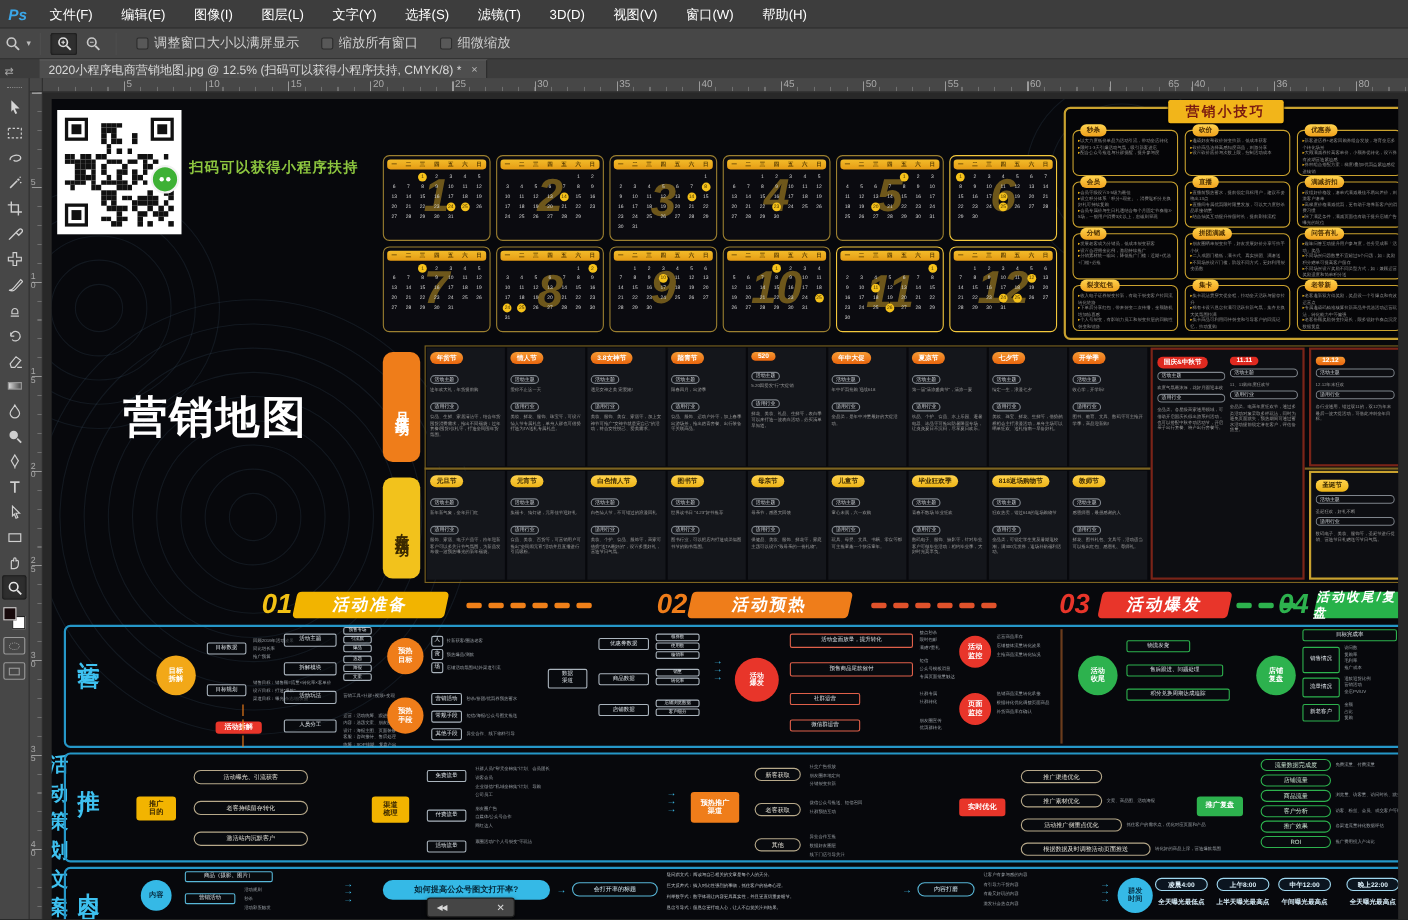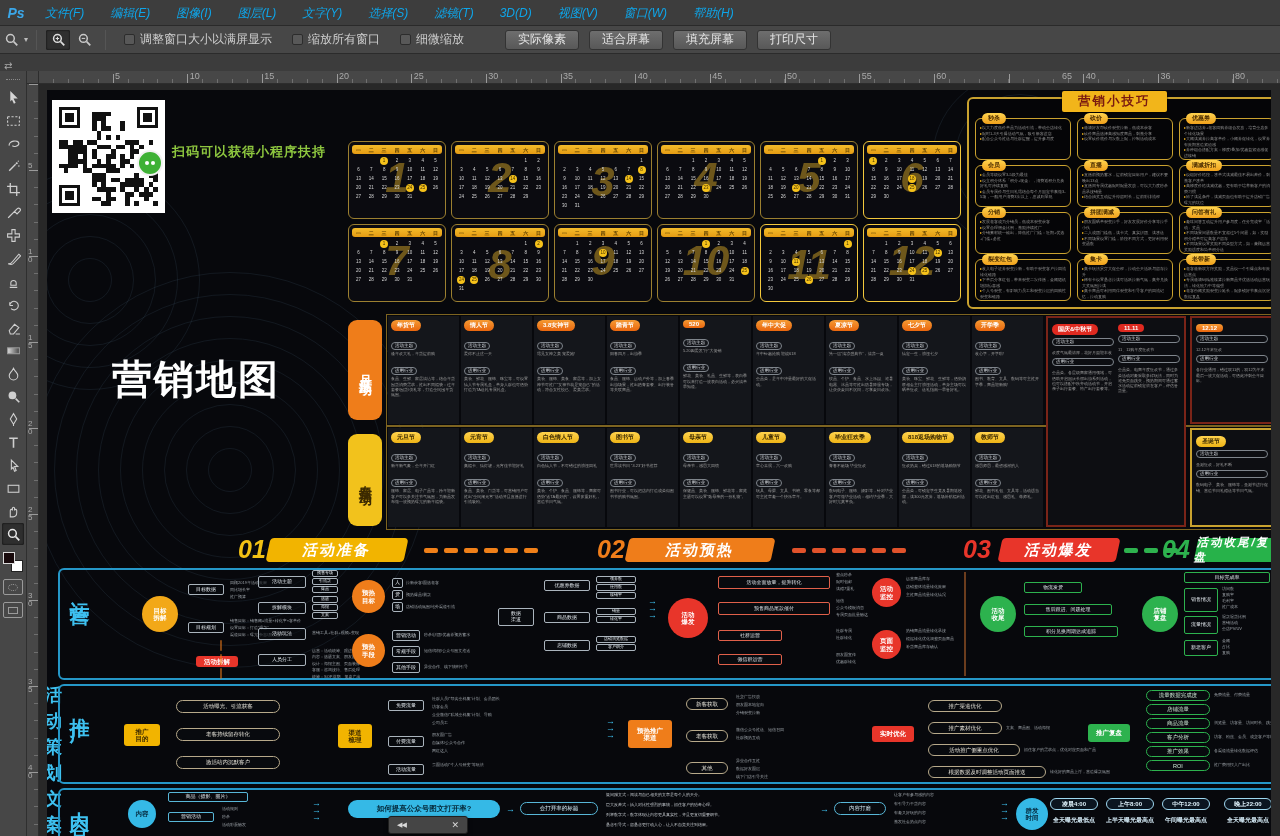--- a/index.html
+++ b/index.html
@@ -2,21 +2,21 @@
 <html><head>
 <meta charset="utf-8">
 <style>
   html,body{margin:0;padding:0;background:#222;}
   *{box-sizing:border-box;font-family:"Liberation Sans","DejaVu Sans",sans-serif;}
   #app{position:relative;width:1280px;height:836px;background:#3a3a3a;overflow:hidden;}
 
   
   #menubar{position:absolute;left:0;top:0;width:1280px;height:26px;background:#3d3d3d;border-bottom:1px solid #2a2a2a;display:flex;align-items:center;}
   #pslogo{width:32px;text-align:center;color:#3ba7e9;font-weight:bold;font-size:14px;font-style:italic;}
-  .menu-item{color:#0ea5e9;font-size:12px;padding:0 13px;line-height:26px;cursor:default;font-style:italic;}
+  .menu-item{color:#ffffff;font-size:12px;padding:0 13px;line-height:26px;cursor:default;}
   #optionsbar{position:absolute;left:0;top:26px;width:1280px;height:28px;background:#474747;border-bottom:1px solid #2b2b2b;display:flex;align-items:center;}
   .opt-sep{width:1px;height:20px;background:#383838;border-right:1px solid #555;margin:0 8px;}
   .ticon{width:22px;height:20px;display:flex;align-items:center;justify-content:center;}
   .zbtn{width:24px;height:20px;margin:0 1px;display:flex;align-items:center;justify-content:center;border-radius:2px;}
   .zbtn.active{background:#2f2f2f;box-shadow:inset 0 0 2px #000;}
   .caret{color:#bbb;font-size:8px;margin-left:2px;}
   .chk{display:flex;align-items:center;margin:0 10px;}
   .chk .box{width:11px;height:11px;background:#585858;border:1px solid #2c2c2c;border-radius:2px;margin-right:5px;}
   .chk .lbl{color:#cfcfcf;font-size:12px;}
   .obtn{height:20px;padding:0 12px;margin:0 5px;background:linear-gradient(#6e6e6e,#585858);border:1px solid #333;border-radius:3px;color:#e4e4e4;font-size:12px;display:flex;align-items:center;}
@@ -174,30 +174,28 @@
         </div>
         <div class="chk">
           <div class="box"></div>
           <div class="lbl">缩放所有窗口</div>
         </div>
         <div class="chk">
           <div class="box"></div>
           <div class="lbl">细微缩放</div>
         </div>
       </span>
-    <span id="opt-btns" style="display:flex;margin-left:26px;">
-        <div class="obtn">实际像素</div>
-        <div class="obtn">适合屏幕</div>
-        <div class="obtn">填充屏幕</div>
-        <div class="obtn">打印尺寸</div>
-      </span>
   </div>
 
   <div id="tabbar">
     <span id="panel-toggle">⇄</span>
+    <div id="doc-tab">
+      <span>2020小程序电商营销地图.jpg @ 12.5% (扫码可以获得小程序扶持, CMYK/8) *</span>
+      <span class="close">×</span>
+    </div>
   </div>
 
   <div id="ruler-h">
       <div class="rh-num" style="left: 77px;">5</div>
       <div class="rh-num" style="left: 151.67px;">10</div>
       <div class="rh-num" style="left: 226.34px;">15</div>
       <div class="rh-num" style="left: 301.01px;">20</div>
       <div class="rh-num" style="left: 375.68px;">25</div>
       <div class="rh-num" style="left: 450.35px;">30</div>
       <div class="rh-num" style="left: 525.02px;">35</div>

